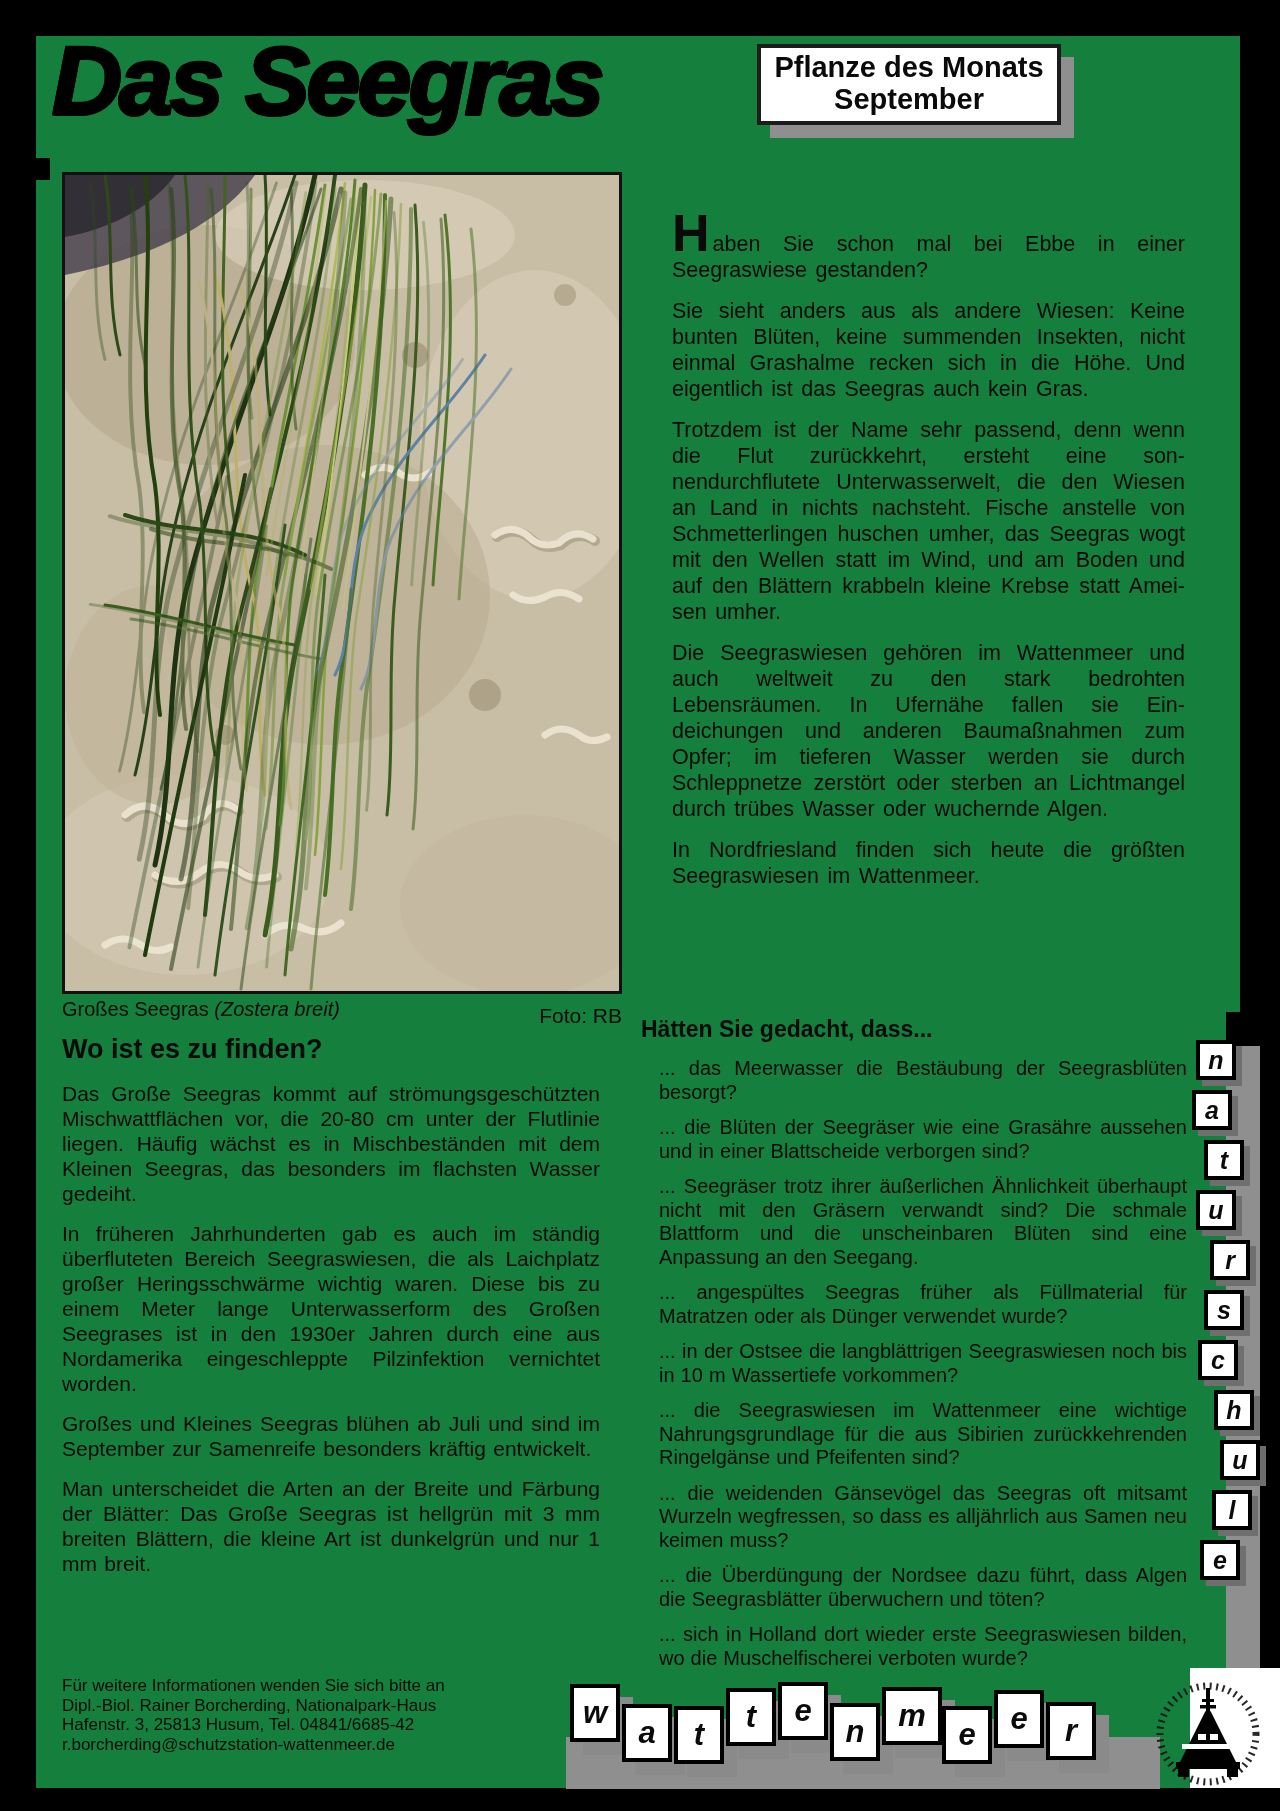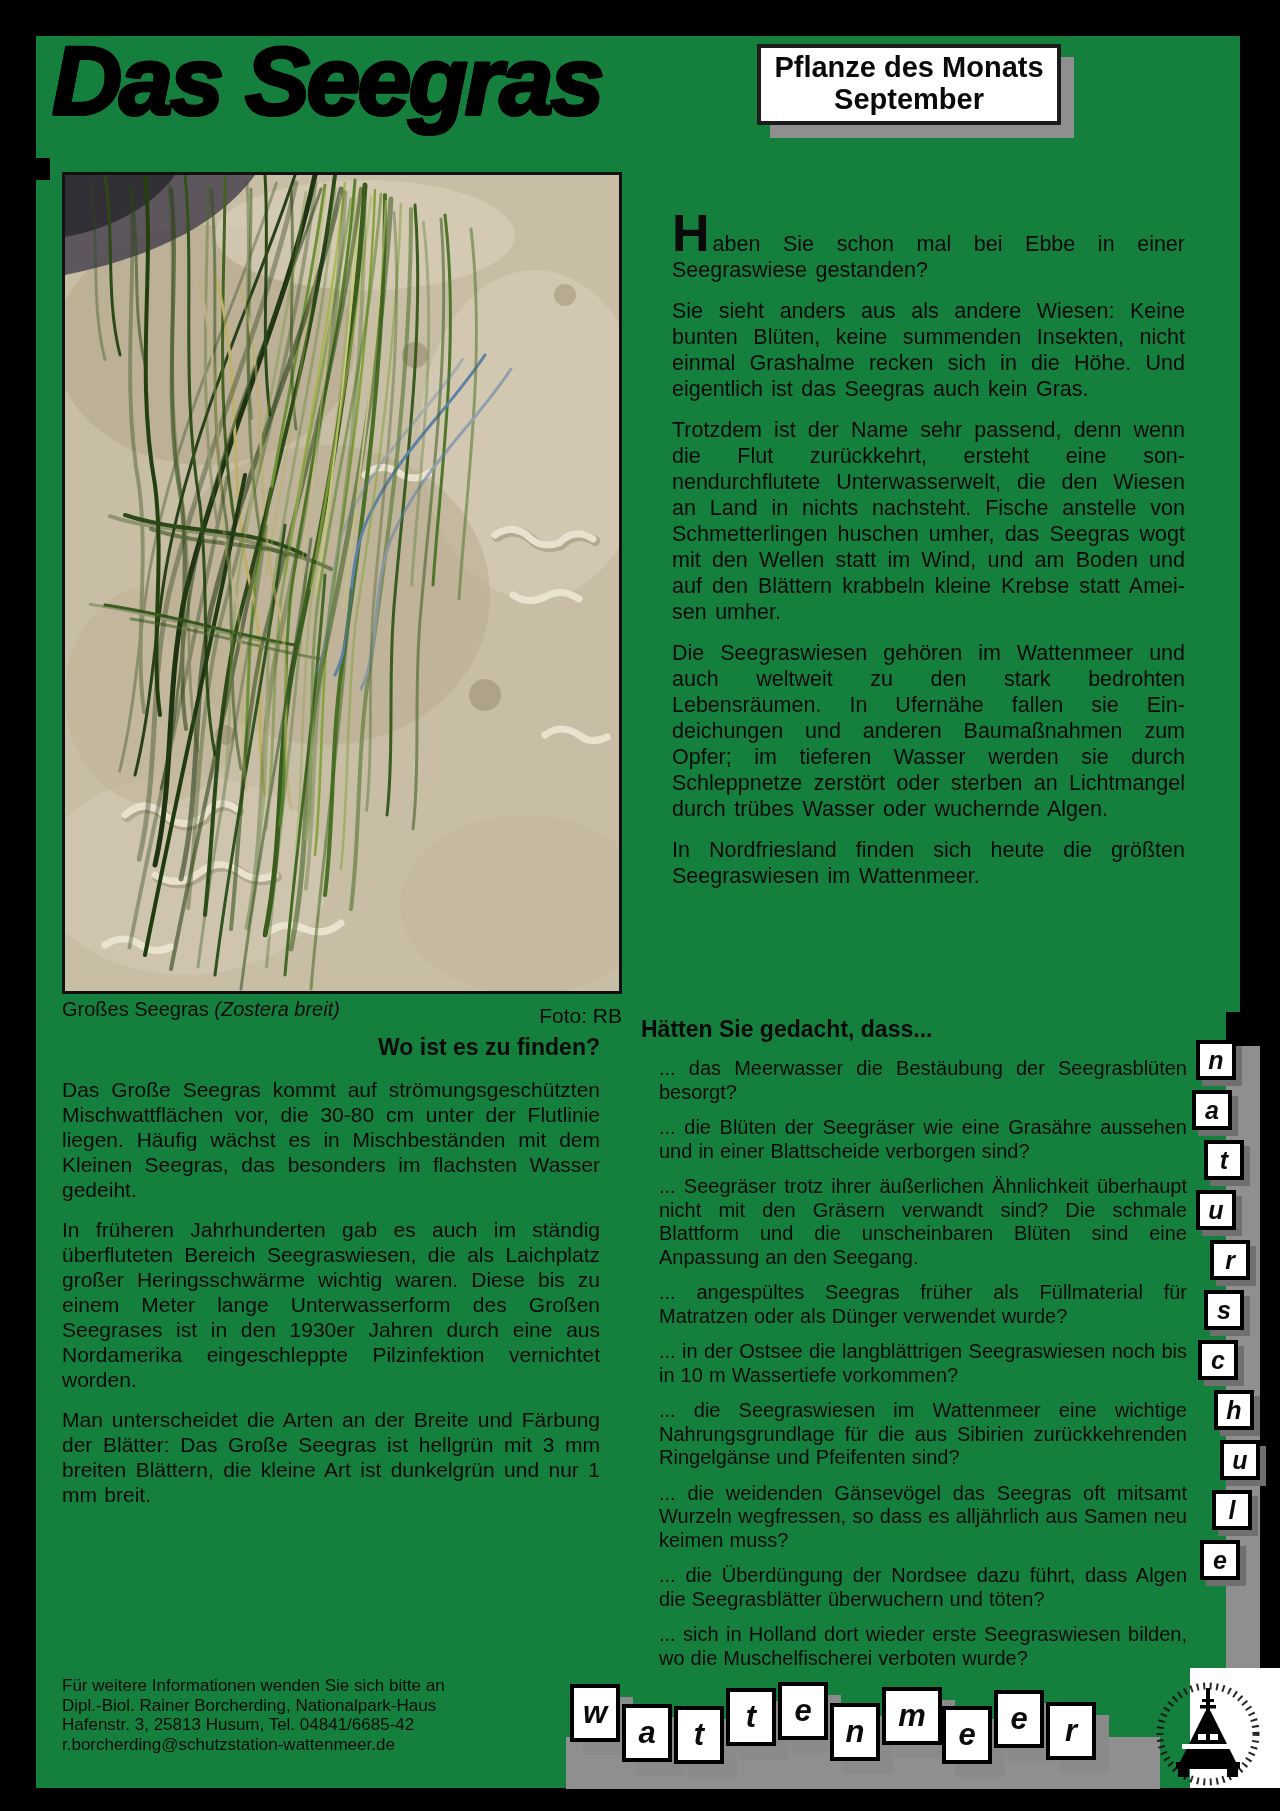--- a/index.html
+++ b/index.html
@@ -25,21 +25,21 @@
   .photo{position:absolute;left:62px;top:172px;width:554px;height:816px;margin:0;
          border:3px solid #111;background:#c8bda5;}
   .photo svg{display:block;width:554px;height:816px;}
 
   .caption{position:absolute;left:62px;top:998px;width:420px;font-size:20px;}
   .caption .species{font-style:italic;}
   .credit{position:absolute;left:452px;top:1004px;width:170px;text-align:right;
           font-family:Liberation Sans, sans-serif;font-size:21px;}
 
   .leftcol{position:absolute;left:62px;top:1034px;width:538px;}
-  .leftcol h2{margin:0 0 16px 0;font-size:23px;font-weight:bold;text-align:right;}
+  .leftcol h2{margin:0 0 16px 0;font-size:27px;font-weight:bold;}
   .leftcol p{margin:0 0 15px 0;font-size:21px;line-height:25px;text-align:justify;
              word-spacing:1.5px;}
   .contact{position:absolute;left:62px;top:1676px;width:470px;font-size:17px;line-height:19.5px;}
 
   .rightcol{position:absolute;left:672px;top:220px;width:513px;}
   .rightcol p{margin:0 0 15px 0;font-size:21.5px;line-height:26px;text-align:justify;
               word-spacing:2.5px;}
   .bigH{font-size:52px;font-weight:bold;line-height:26px;letter-spacing:0;padding-right:3px;}
 
   .facts{position:absolute;left:641px;top:1016px;width:546px;}
@@ -152,22 +152,23 @@
   </figure>
 
   <div class="caption">
     <span>Großes Seegras</span>
     <span class="species">(Zostera breit)</span>
   </div>
   <div class="credit">Foto: RB</div>
 
   <section class="leftcol">
     <h2>Wo ist es zu finden?</h2>
-    <p>Das Große Seegras kommt auf strömungsge­schützten Mischwattflächen vor, die 30-80 cm unter der Flutlinie liegen. Häufig wächst es in Mischbeständen mit dem Kleinen Seegras, das besonders im flachsten Wasser gedeiht.</p>
+    <p>Das Große Seegras kommt auf strömungsge­schützten Mischwattflächen vor, die 20-80 cm unter der Flutlinie liegen. Häufig wächst es in Mischbeständen mit dem Kleinen Seegras, das besonders im flachsten Wasser gedeiht.</p>
     <p>In früheren Jahrhunderten gab es auch im ständig überfluteten Bereich Seegraswiesen, die als Laichplatz großer Heringsschwärme wichtig waren. Diese bis zu einem Meter lange Unterwasserform des Großen Seegrases ist in den 1930er Jahren durch eine aus Nordame­rika eingeschleppte Pilzinfektion vernichtet worden.</p>
+    <p>Großes und Kleines Seegras blühen ab Juli und sind im September zur Samenreife beson­ders kräftig entwickelt.</p>
     <p>Man unterscheidet die Arten an der Breite und Färbung der Blätter: Das Große Seegras ist hellgrün mit 3 mm breiten Blättern, die kleine Art ist dunkelgrün und nur 1 mm breit.</p>
   </section>
 
   <div class="contact">
     <div>Für weitere Informationen wenden Sie sich bitte an</div>
     <div>Dipl.-Biol. Rainer Borcherding, Nationalpark-Haus</div>
     <div>Hafenstr. 3, 25813 Husum, Tel. 04841/6685-42</div>
     <div>r.borcherding@schutzstation-wattenmeer.de</div>
   </div>
 

